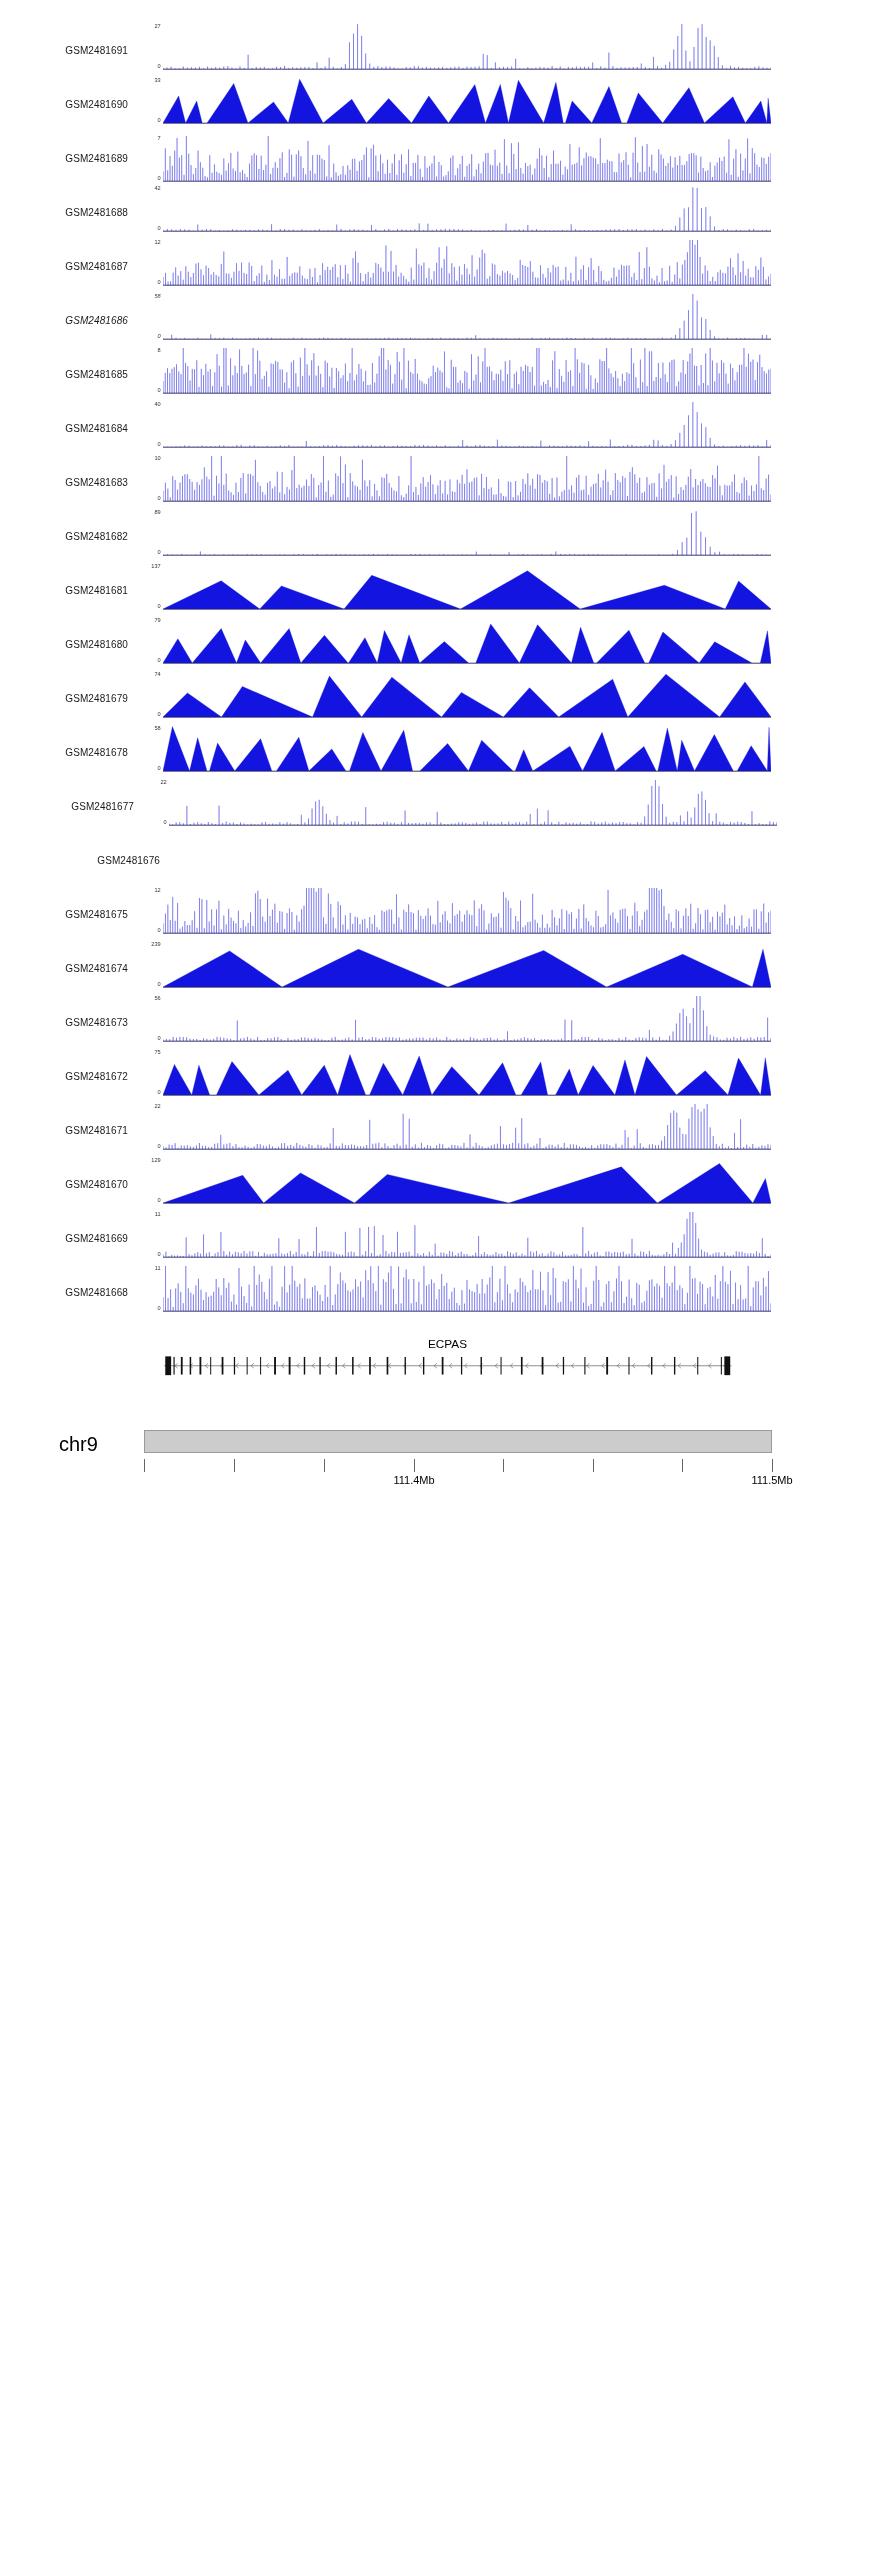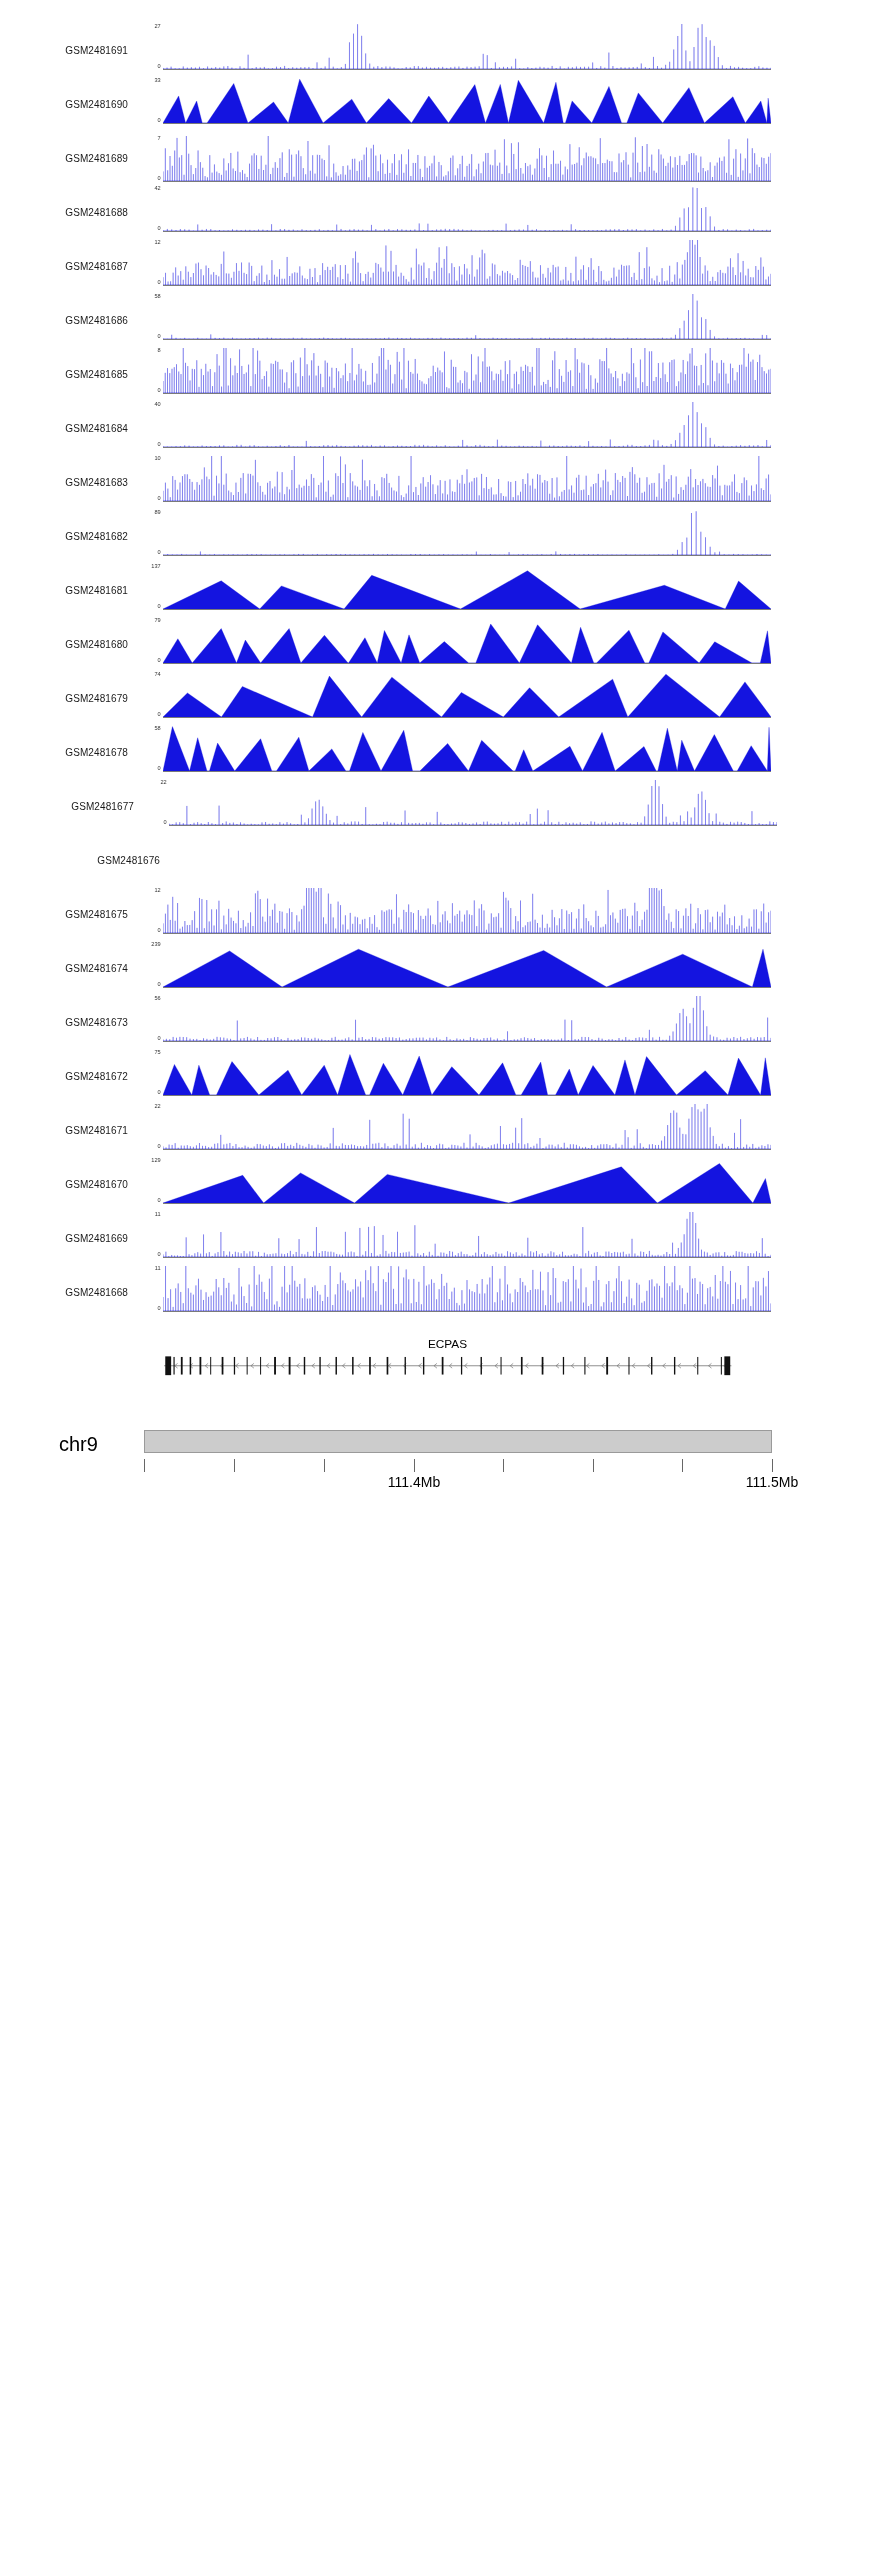--- a/index.html
+++ b/index.html
@@ -108,21 +108,21 @@
   .tick {
     position: absolute;
     width: 0.6px;
     height: 13px;
     background: #666;
     top: 51px;
   }
   .tick-label {
     position: absolute;
     top: 66px;
-    font-size: 14px;
+    font-size: 11px;
     color: #000;
     transform: translateX(-50%);
     white-space: nowrap;
   }
 </style>
 </head>
 <body>
 
 <div id="genome-browser">
   <div id="tracks">
@@ -179,21 +179,21 @@
         <div class="track-axis" style="height: 46px;">
           <div class="axis-max">12</div>
           <div class="axis-min">0</div>
         </div>
         <div class="track-plot" style="height: 46px; margin-right: 111px;">
           <svg viewBox="0 0 1000 100" preserveAspectRatio="none">
             <path d="M 0 100 L 0.00 100 L 0.00 82.68 L 0.00 100 L 4.17 100 L 4.17 72.95 L 4.17 100 L 8.33 100 L 8.33 92.25 L 8.33 100 L 12.50 100 L 12.50 91.77 L 12.50 100 L 16.67 100 L 16.67 72.57 L 16.67 100 L 20.83 100 L 20.83 60.93 L 20.83 100 L 25.00 100 L 25.00 78.99 L 25.00 100 L 29.17 100 L 29.17 69.15 L 29.17 100 L 33.33 100 L 33.33 88.23 L 33.33 100 L 37.50 100 L 37.50 58.53 L 37.50 100 L 41.67 100 L 41.67 70.48 L 41.67 100 L 45.83 100 L 45.83 82.42 L 45.83 100 L 50.00 100 L 50.00 73.35 L 50.00 100 L 54.17 100 L 54.17 52.35 L 54.17 100 L 58.33 100 L 58.33 50.22 L 58.33 100 L 62.50 100 L 62.50 64.90 L 62.50 100 L 66.67 100 L 66.67 78.47 L 66.67 100 L 70.83 100 L 70.83 56.74 L 70.83 100 L 75.00 100 L 75.00 62.27 L 75.00 100 L 79.17 100 L 79.17 76.79 L 79.17 100 L 83.33 100 L 83.33 71.44 L 83.33 100 L 87.50 100 L 87.50 77.61 L 87.50 100 L 91.67 100 L 91.67 80.87 L 91.67 100 L 95.83 100 L 95.83 53.10 L 95.83 100 L 100.00 100 L 100.00 25.64 L 100.00 100 L 104.17 100 L 104.17 74.21 L 104.17 100 L 108.33 100 L 108.33 74.67 L 108.33 100 L 112.50 100 L 112.50 83.98 L 112.50 100 L 116.67 100 L 116.67 70.61 L 116.67 100 L 120.83 100 L 120.83 51.35 L 120.83 100 L 125.00 100 L 125.00 68.60 L 125.00 100 L 129.17 100 L 129.17 50.03 L 129.17 100 L 133.33 100 L 133.33 72.94 L 133.33 100 L 137.50 100 L 137.50 75.78 L 137.50 100 L 141.67 100 L 141.67 50.15 L 141.67 100 L 145.83 100 L 145.83 57.56 L 145.83 100 L 150.00 100 L 150.00 91.49 L 150.00 100 L 154.17 100 L 154.17 79.59 L 154.17 100 L 158.33 100 L 158.33 73.85 L 158.33 100 L 162.50 100 L 162.50 56.87 L 162.50 100 L 166.67 100 L 166.67 93.30 L 166.67 100 L 170.83 100 L 170.83 76.89 L 170.83 100 L 175.00 100 L 175.00 88.87 L 175.00 100 L 179.17 100 L 179.17 44.66 L 179.17 100 L 183.33 100 L 183.33 77.24 L 183.33 100 L 187.50 100 L 187.50 81.58 L 187.50 100 L 191.67 100 L 191.67 64.77 L 191.67 100 L 195.83 100 L 195.83 86.10 L 195.83 100 L 200.00 100 L 200.00 86.10 L 200.00 100 L 204.17 100 L 204.17 37.67 L 204.17 100 L 208.33 100 L 208.33 80.03 L 208.33 100 L 212.50 100 L 212.50 74.18 L 212.50 100 L 216.67 100 L 216.67 71.87 L 216.67 100 L 220.83 100 L 220.83 72.75 L 220.83 100 L 225.00 100 L 225.00 58.61 L 225.00 100 L 229.17 100 L 229.17 79.01 L 229.17 100 L 233.33 100 L 233.33 85.16 L 233.33 100 L 237.50 100 L 237.50 86.86 L 237.50 100 L 241.67 100 L 241.67 63.95 L 241.67 100 L 245.83 100 L 245.83 82.19 L 245.83 100 L 250.00 100 L 250.00 62.52 L 250.00 100 L 254.17 100 L 254.17 93.85 L 254.17 100 L 258.33 100 L 258.33 77.86 L 258.33 100 L 262.50 100 L 262.50 51.43 L 262.50 100 L 266.67 100 L 266.67 66.78 L 266.67 100 L 270.83 100 L 270.83 59.55 L 270.83 100 L 275.00 100 L 275.00 66.63 L 275.00 100 L 279.17 100 L 279.17 59.62 L 279.17 100 L 283.33 100 L 283.33 53.74 L 283.33 100 L 287.50 100 L 287.50 82.76 L 287.50 100 L 291.67 100 L 291.67 55.84 L 291.67 100 L 295.83 100 L 295.83 86.76 L 295.83 100 L 300.00 100 L 300.00 55.69 L 300.00 100 L 304.17 100 L 304.17 74.84 L 304.17 100 L 308.33 100 L 308.33 92.50 L 308.33 100 L 312.50 100 L 312.50 40.45 L 312.50 100 L 316.67 100 L 316.67 25.47 L 316.67 100 L 320.83 100 L 320.83 50.39 L 320.83 100 L 325.00 100 L 325.00 73.58 L 325.00 100 L 329.17 100 L 329.17 91.53 L 329.17 100 L 333.33 100 L 333.33 75.52 L 333.33 100 L 337.50 100 L 337.50 70.66 L 337.50 100 L 341.67 100 L 341.67 83.47 L 341.67 100 L 345.83 100 L 345.83 73.05 L 345.83 100 L 350.00 100 L 350.00 50.78 L 350.00 100 L 354.17 100 L 354.17 53.67 L 354.17 100 L 358.33 100 L 358.33 61.29 L 358.33 100 L 362.50 100 L 362.50 70.52 L 362.50 100 L 366.67 100 L 366.67 12.13 L 366.67 100 L 370.83 100 L 370.83 70.38 L 370.83 100 L 375.00 100 L 375.00 24.13 L 375.00 100 L 379.17 100 L 379.17 70.06 L 379.17 100 L 383.33 100 L 383.33 55.38 L 383.33 100 L 387.50 100 L 387.50 81.38 L 387.50 100 L 391.67 100 L 391.67 72.76 L 391.67 100 L 395.83 100 L 395.83 79.68 L 395.83 100 L 400.00 100 L 400.00 87.09 L 400.00 100 L 404.17 100 L 404.17 92.70 L 404.17 100 L 408.33 100 L 408.33 61.41 L 408.33 100 L 412.50 100 L 412.50 87.99 L 412.50 100 L 416.67 100 L 416.67 19.26 L 416.67 100 L 420.83 100 L 420.83 54.12 L 420.83 100 L 425.00 100 L 425.00 57.00 L 425.00 100 L 429.17 100 L 429.17 50.15 L 429.17 100 L 433.33 100 L 433.33 84.36 L 433.33 100 L 437.50 100 L 437.50 62.68 L 437.50 100 L 441.67 100 L 441.67 87.72 L 441.67 100 L 445.83 100 L 445.83 69.27 L 445.83 100 L 450.00 100 L 450.00 50.47 L 450.00 100 L 454.17 100 L 454.17 16.23 L 454.17 100 L 458.33 100 L 458.33 61.69 L 458.33 100 L 462.50 100 L 462.50 42.10 L 462.50 100 L 466.67 100 L 466.67 13.91 L 466.67 100 L 470.83 100 L 470.83 73.91 L 470.83 100 L 475.00 100 L 475.00 51.63 L 475.00 100 L 479.17 100 L 479.17 60.21 L 479.17 100 L 483.33 100 L 483.33 90.18 L 483.33 100 L 487.50 100 L 487.50 58.43 L 487.50 100 L 491.67 100 L 491.67 76.87 L 491.67 100 L 495.83 100 L 495.83 53.57 L 495.83 100 L 500.00 100 L 500.00 63.32 L 500.00 100 L 504.17 100 L 504.17 76.22 L 504.17 100 L 508.33 100 L 508.33 33.85 L 508.33 100 L 512.50 100 L 512.50 81.53 L 512.50 100 L 516.67 100 L 516.67 65.56 L 516.67 100 L 520.83 100 L 520.83 38.95 L 520.83 100 L 525.00 100 L 525.00 21.70 L 525.00 100 L 529.17 100 L 529.17 29.73 L 529.17 100 L 533.33 100 L 533.33 86.03 L 533.33 100 L 537.50 100 L 537.50 80.62 L 537.50 100 L 541.67 100 L 541.67 52.13 L 541.67 100 L 545.83 100 L 545.83 54.74 L 545.83 100 L 550.00 100 L 550.00 75.87 L 550.00 100 L 554.17 100 L 554.17 79.11 L 554.17 100 L 558.33 100 L 558.33 68.51 L 558.33 100 L 562.50 100 L 562.50 72.61 L 562.50 100 L 566.67 100 L 566.67 68.94 L 566.67 100 L 570.83 100 L 570.83 74.19 L 570.83 100 L 575.00 100 L 575.00 77.99 L 575.00 100 L 579.17 100 L 579.17 88.97 L 579.17 100 L 583.33 100 L 583.33 84.52 L 583.33 100 L 587.50 100 L 587.50 44.04 L 587.50 100 L 591.67 100 L 591.67 55.47 L 591.67 100 L 595.83 100 L 595.83 57.59 L 595.83 100 L 600.00 100 L 600.00 59.89 L 600.00 100 L 604.17 100 L 604.17 46.95 L 604.17 100 L 608.33 100 L 608.33 70.50 L 608.33 100 L 612.50 100 L 612.50 83.43 L 612.50 100 L 616.67 100 L 616.67 83.68 L 616.67 100 L 620.83 100 L 620.83 55.99 L 620.83 100 L 625.00 100 L 625.00 75.16 L 625.00 100 L 629.17 100 L 629.17 83.92 L 629.17 100 L 633.33 100 L 633.33 62.01 L 633.33 100 L 637.50 100 L 637.50 72.24 L 637.50 100 L 641.67 100 L 641.67 55.28 L 641.67 100 L 645.83 100 L 645.83 60.66 L 645.83 100 L 650.00 100 L 650.00 59.00 L 650.00 100 L 654.17 100 L 654.17 90.08 L 654.17 100 L 658.33 100 L 658.33 87.88 L 658.33 100 L 662.50 100 L 662.50 59.88 L 662.50 100 L 666.67 100 L 666.67 90.28 L 666.67 100 L 670.83 100 L 670.83 73.13 L 670.83 100 L 675.00 100 L 675.00 91.91 L 675.00 100 L 679.17 100 L 679.17 37.10 L 679.17 100 L 683.33 100 L 683.33 89.77 L 683.33 100 L 687.50 100 L 687.50 65.42 L 687.50 100 L 691.67 100 L 691.67 56.08 L 691.67 100 L 695.83 100 L 695.83 88.60 L 695.83 100 L 700.00 100 L 700.00 60.46 L 700.00 100 L 704.17 100 L 704.17 40.37 L 704.17 100 L 708.33 100 L 708.33 66.25 L 708.33 100 L 712.50 100 L 712.50 93.29 L 712.50 100 L 716.67 100 L 716.67 57.89 L 716.67 100 L 720.83 100 L 720.83 69.18 L 720.83 100 L 725.00 100 L 725.00 88.53 L 725.00 100 L 729.17 100 L 729.17 92.20 L 729.17 100 L 733.33 100 L 733.33 90.59 L 733.33 100 L 737.50 100 L 737.50 84.08 L 737.50 100 L 741.67 100 L 741.67 61.42 L 741.67 100 L 745.83 100 L 745.83 81.32 L 745.83 100 L 750.00 100 L 750.00 66.06 L 750.00 100 L 754.17 100 L 754.17 55.06 L 754.17 100 L 758.33 100 L 758.33 57.62 L 758.33 100 L 762.50 100 L 762.50 56.92 L 762.50 100 L 766.67 100 L 766.67 56.28 L 766.67 100 L 770.83 100 L 770.83 82.49 L 770.83 100 L 775.00 100 L 775.00 73.01 L 775.00 100 L 779.17 100 L 779.17 88.81 L 779.17 100 L 783.33 100 L 783.33 26.95 L 783.33 100 L 787.50 100 L 787.50 86.99 L 787.50 100 L 791.67 100 L 791.67 62.37 L 791.67 100 L 795.83 100 L 795.83 15.99 L 795.83 100 L 800.00 100 L 800.00 58.98 L 800.00 100 L 804.17 100 L 804.17 85.25 L 804.17 100 L 808.33 100 L 808.33 89.90 L 808.33 100 L 812.50 100 L 812.50 79.32 L 812.50 100 L 816.67 100 L 816.67 93.79 L 816.67 100 L 820.83 100 L 820.83 62.52 L 820.83 100 L 825.00 100 L 825.00 91.54 L 825.00 100 L 829.17 100 L 829.17 90.01 L 829.17 100 L 833.33 100 L 833.33 57.29 L 833.33 100 L 837.50 100 L 837.50 93.05 L 837.50 100 L 841.67 100 L 841.67 76.76 L 841.67 100 L 845.83 100 L 845.83 49.26 L 845.83 100 L 850.00 100 L 850.00 85.59 L 850.00 100 L 854.17 100 L 854.17 54.79 L 854.17 100 L 858.33 100 L 858.33 44.30 L 858.33 100 L 862.50 100 L 862.50 27.17 L 862.50 100 L 866.67 100 L 866.67 0.00 L 866.67 100 L 870.83 100 L 870.83 0.00 L 870.83 100 L 875.00 100 L 875.00 10.56 L 875.00 100 L 879.17 100 L 879.17 0.00 L 879.17 100 L 883.33 100 L 883.33 37.81 L 883.33 100 L 887.50 100 L 887.50 74.80 L 887.50 100 L 891.67 100 L 891.67 56.50 L 891.67 100 L 895.83 100 L 895.83 68.21 L 895.83 100 L 900.00 100 L 900.00 91.25 L 900.00 100 L 904.17 100 L 904.17 81.83 L 904.17 100 L 908.33 100 L 908.33 91.05 L 908.33 100 L 912.50 100 L 912.50 71.53 L 912.50 100 L 916.67 100 L 916.67 66.57 L 916.67 100 L 920.83 100 L 920.83 72.89 L 920.83 100 L 925.00 100 L 925.00 74.13 L 925.00 100 L 929.17 100 L 929.17 59.10 L 929.17 100 L 933.33 100 L 933.33 40.65 L 933.33 100 L 937.50 100 L 937.50 60.59 L 937.50 100 L 941.67 100 L 941.67 77.91 L 941.67 100 L 945.83 100 L 945.83 29.35 L 945.83 100 L 950.00 100 L 950.00 71.89 L 950.00 100 L 954.17 100 L 954.17 46.55 L 954.17 100 L 958.33 100 L 958.33 78.85 L 958.33 100 L 962.50 100 L 962.50 63.86 L 962.50 100 L 966.67 100 L 966.67 82.57 L 966.67 100 L 970.83 100 L 970.83 83.05 L 970.83 100 L 975.00 100 L 975.00 57.86 L 975.00 100 L 979.17 100 L 979.17 66.40 L 979.17 100 L 983.33 100 L 983.33 38.79 L 983.33 100 L 987.50 100 L 987.50 59.37 L 987.50 100 L 991.67 100 L 991.67 87.70 L 991.67 100 L 995.83 100 L 995.83 81.19 L 995.83 100 L 1000.00 100 L 1000.00 75.16 L 1000.00 100 L 1000 100 Z" fill="#1414e0" stroke="#1414e0" stroke-width="0.6"></path>
           </svg>
         </div>
       </div>
-      <div class="track-row" style="height: 54px; margin-top: 0px;">
+      <div class="track-row" style="height: 54px; margin-top: 0px; font-style: italic;">
         <div class="track-label">GSM2481686</div>
         <div class="track-axis" style="height: 46px;">
           <div class="axis-max">58</div>
           <div class="axis-min">0</div>
         </div>
         <div class="track-plot" style="height: 46px; margin-right: 111px;">
           <svg viewBox="0 0 1000 100" preserveAspectRatio="none">
             <path d="M 0 100 L 0.00 100 L 0.00 98.87 L 0.00 100 L 7.14 100 L 7.14 99.57 L 7.14 100 L 14.29 100 L 14.29 90.56 L 14.29 100 L 21.43 100 L 21.43 97.38 L 21.43 100 L 28.57 100 L 28.57 99.37 L 28.57 100 L 35.71 100 L 35.71 97.52 L 35.71 100 L 42.86 100 L 42.86 99.36 L 42.86 100 L 50.00 100 L 50.00 99.39 L 50.00 100 L 57.14 100 L 57.14 97.32 L 57.14 100 L 64.29 100 L 64.29 99.35 L 64.29 100 L 71.43 100 L 71.43 99.22 L 71.43 100 L 78.57 100 L 78.57 89.82 L 78.57 100 L 85.71 100 L 85.71 97.47 L 85.71 100 L 92.86 100 L 92.86 98.09 L 92.86 100 L 100.00 100 L 100.00 97.07 L 100.00 100 L 107.14 100 L 107.14 99.25 L 107.14 100 L 114.29 100 L 114.29 96.94 L 114.29 100 L 121.43 100 L 121.43 98.99 L 121.43 100 L 128.57 100 L 128.57 99.20 L 128.57 100 L 135.71 100 L 135.71 98.83 L 135.71 100 L 142.86 100 L 142.86 98.00 L 142.86 100 L 150.00 100 L 150.00 98.12 L 150.00 100 L 157.14 100 L 157.14 96.96 L 157.14 100 L 164.29 100 L 164.29 98.77 L 164.29 100 L 171.43 100 L 171.43 96.93 L 171.43 100 L 178.57 100 L 178.57 97.27 L 178.57 100 L 185.71 100 L 185.71 98.96 L 185.71 100 L 192.86 100 L 192.86 98.59 L 192.86 100 L 200.00 100 L 200.00 99.26 L 200.00 100 L 207.14 100 L 207.14 99.03 L 207.14 100 L 214.29 100 L 214.29 97.18 L 214.29 100 L 221.43 100 L 221.43 99.27 L 221.43 100 L 228.57 100 L 228.57 97.10 L 228.57 100 L 235.71 100 L 235.71 98.91 L 235.71 100 L 242.86 100 L 242.86 98.83 L 242.86 100 L 250.00 100 L 250.00 98.73 L 250.00 100 L 257.14 100 L 257.14 97.99 L 257.14 100 L 264.29 100 L 264.29 96.89 L 264.29 100 L 271.43 100 L 271.43 97.76 L 271.43 100 L 278.57 100 L 278.57 98.43 L 278.57 100 L 285.71 100 L 285.71 99.12 L 285.71 100 L 292.86 100 L 292.86 97.59 L 292.86 100 L 300.00 100 L 300.00 97.48 L 300.00 100 L 307.14 100 L 307.14 98.54 L 307.14 100 L 314.29 100 L 314.29 99.01 L 314.29 100 L 321.43 100 L 321.43 99.07 L 321.43 100 L 328.57 100 L 328.57 99.08 L 328.57 100 L 335.71 100 L 335.71 98.54 L 335.71 100 L 342.86 100 L 342.86 99.35 L 342.86 100 L 350.00 100 L 350.00 98.21 L 350.00 100 L 357.14 100 L 357.14 98.70 L 357.14 100 L 364.29 100 L 364.29 97.65 L 364.29 100 L 371.43 100 L 371.43 96.80 L 371.43 100 L 378.57 100 L 378.57 98.82 L 378.57 100 L 385.71 100 L 385.71 97.46 L 385.71 100 L 392.86 100 L 392.86 97.89 L 392.86 100 L 400.00 100 L 400.00 98.44 L 400.00 100 L 407.14 100 L 407.14 97.07 L 407.14 100 L 414.29 100 L 414.29 98.63 L 414.29 100 L 421.43 100 L 421.43 98.57 L 421.43 100 L 428.57 100 L 428.57 99.21 L 428.57 100 L 435.71 100 L 435.71 97.57 L 435.71 100 L 442.86 100 L 442.86 97.58 L 442.86 100 L 450.00 100 L 450.00 99.01 L 450.00 100 L 457.14 100 L 457.14 97.00 L 457.14 100 L 464.29 100 L 464.29 98.52 L 464.29 100 L 471.43 100 L 471.43 98.22 L 471.43 100 L 478.57 100 L 478.57 98.22 L 478.57 100 L 485.71 100 L 485.71 97.79 L 485.71 100 L 492.86 100 L 492.86 99.06 L 492.86 100 L 500.00 100 L 500.00 96.96 L 500.00 100 L 507.14 100 L 507.14 97.31 L 507.14 100 L 514.29 100 L 514.29 91.57 L 514.29 100 L 521.43 100 L 521.43 98.01 L 521.43 100 L 528.57 100 L 528.57 98.83 L 528.57 100 L 535.71 100 L 535.71 98.86 L 535.71 100 L 542.86 100 L 542.86 97.09 L 542.86 100 L 550.00 100 L 550.00 98.06 L 550.00 100 L 557.14 100 L 557.14 98.30 L 557.14 100 L 564.29 100 L 564.29 97.69 L 564.29 100 L 571.43 100 L 571.43 99.08 L 571.43 100 L 578.57 100 L 578.57 98.64 L 578.57 100 L 585.71 100 L 585.71 97.84 L 585.71 100 L 592.86 100 L 592.86 99.55 L 592.86 100 L 600.00 100 L 600.00 99.03 L 600.00 100 L 607.14 100 L 607.14 96.92 L 607.14 100 L 614.29 100 L 614.29 99.58 L 614.29 100 L 621.43 100 L 621.43 97.54 L 621.43 100 L 628.57 100 L 628.57 97.67 L 628.57 100 L 635.71 100 L 635.71 97.08 L 635.71 100 L 642.86 100 L 642.86 98.32 L 642.86 100 L 650.00 100 L 650.00 98.80 L 650.00 100 L 657.14 100 L 657.14 98.57 L 657.14 100 L 664.29 100 L 664.29 97.03 L 664.29 100 L 671.43 100 L 671.43 98.05 L 671.43 100 L 678.57 100 L 678.57 97.83 L 678.57 100 L 685.71 100 L 685.71 99.50 L 685.71 100 L 692.86 100 L 692.86 97.32 L 692.86 100 L 700.00 100 L 700.00 99.01 L 700.00 100 L 707.14 100 L 707.14 97.18 L 707.14 100 L 714.29 100 L 714.29 98.90 L 714.29 100 L 721.43 100 L 721.43 98.66 L 721.43 100 L 728.57 100 L 728.57 97.06 L 728.57 100 L 735.71 100 L 735.71 97.26 L 735.71 100 L 742.86 100 L 742.86 98.02 L 742.86 100 L 750.00 100 L 750.00 99.32 L 750.00 100 L 757.14 100 L 757.14 98.36 L 757.14 100 L 764.29 100 L 764.29 97.10 L 764.29 100 L 771.43 100 L 771.43 98.69 L 771.43 100 L 778.57 100 L 778.57 97.92 L 778.57 100 L 785.71 100 L 785.71 98.87 L 785.71 100 L 792.86 100 L 792.86 97.74 L 792.86 100 L 800.00 100 L 800.00 99.52 L 800.00 100 L 807.14 100 L 807.14 98.85 L 807.14 100 L 814.29 100 L 814.29 98.58 L 814.29 100 L 821.43 100 L 821.43 97.10 L 821.43 100 L 828.57 100 L 828.57 98.80 L 828.57 100 L 835.71 100 L 835.71 96.78 L 835.71 100 L 842.86 100 L 842.86 90.66 L 842.86 100 L 850.00 100 L 850.00 75.95 L 850.00 100 L 857.14 100 L 857.14 59.28 L 857.14 100 L 864.29 100 L 864.29 35.92 L 864.29 100 L 871.43 100 L 871.43 0.00 L 871.43 100 L 878.57 100 L 878.57 14.70 L 878.57 100 L 885.71 100 L 885.71 51.91 L 885.71 100 L 892.86 100 L 892.86 55.63 L 892.86 100 L 900.00 100 L 900.00 79.84 L 900.00 100 L 907.14 100 L 907.14 94.21 L 907.14 100 L 914.29 100 L 914.29 98.58 L 914.29 100 L 921.43 100 L 921.43 99.05 L 921.43 100 L 928.57 100 L 928.57 97.20 L 928.57 100 L 935.71 100 L 935.71 99.00 L 935.71 100 L 942.86 100 L 942.86 97.98 L 942.86 100 L 950.00 100 L 950.00 97.98 L 950.00 100 L 957.14 100 L 957.14 97.46 L 957.14 100 L 964.29 100 L 964.29 98.79 L 964.29 100 L 971.43 100 L 971.43 98.74 L 971.43 100 L 978.57 100 L 978.57 99.55 L 978.57 100 L 985.71 100 L 985.71 90.91 L 985.71 100 L 992.86 100 L 992.86 91.30 L 992.86 100 L 1000.00 100 L 1000.00 98.89 L 1000.00 100 L 1000 100 Z" fill="#1414e0" stroke="#1414e0" stroke-width="0.6"></path>
           </svg>
         </div>

